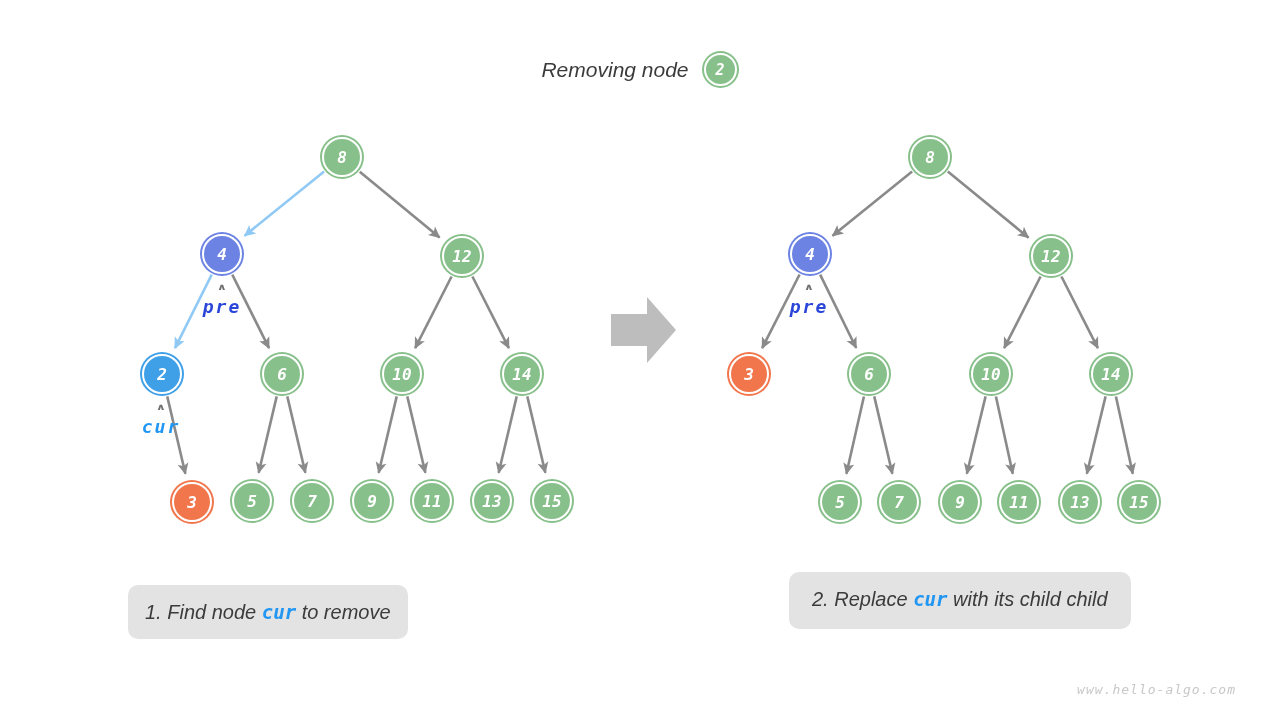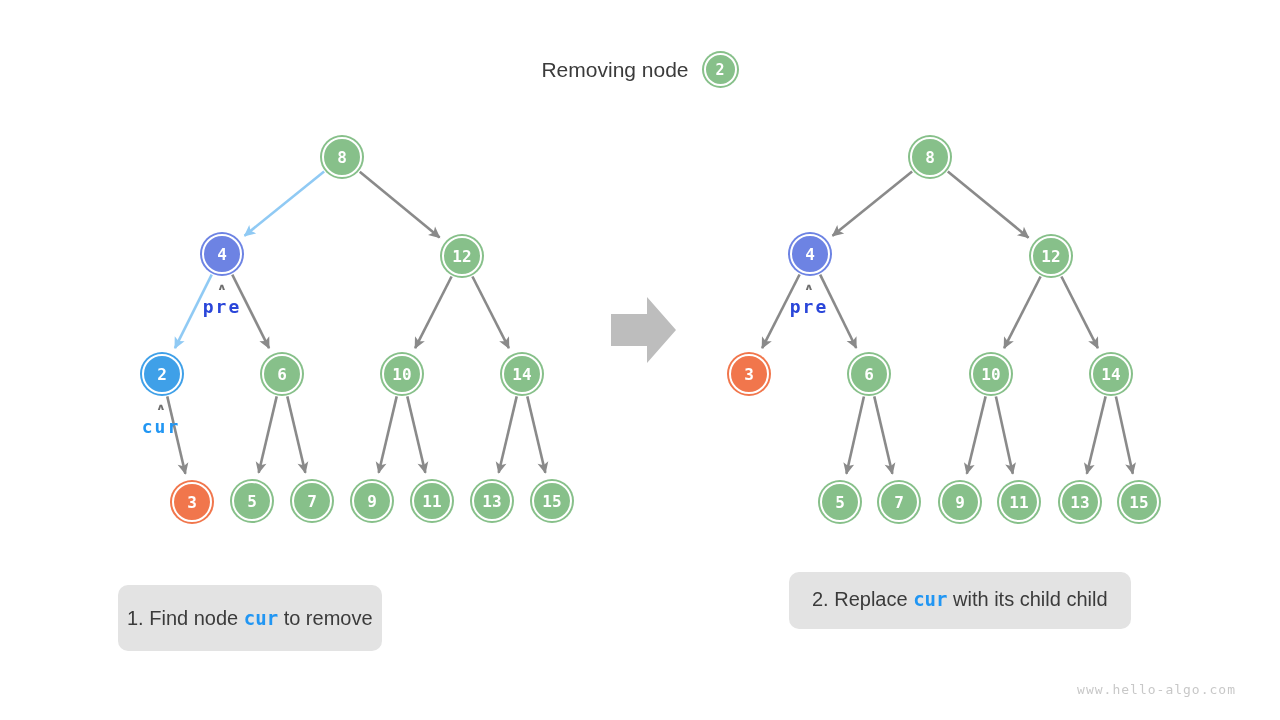--- a/index.html
+++ b/index.html
@@ -1,17 +1,17 @@
 <!DOCTYPE html>
 <html style="--node-green: #87C08A; --node-blue: #3FA0E8; --node-indigo: #6D83E3; --node-orange: #F1764C; --edge-gray: #8A8A8A; --edge-blue: #90CAF4; --transform-arrow: #BDBDBD; --caption-bg: #E3E3E3; --text-dark: #3B3B3B; --code-cur-blue: #2196F3; --code-pre-indigo: #2A46D9; --code-gray: #9E9E9E; --code-op: #424242; --caret-gray: #6E6E6E; --watermark-gray: #C8C8C8;"><head>
 <meta charset="utf-8">
 <style>
   html,body{margin:0;padding:0;background:#fff;}
   #stage{position:relative;width:1280px;height:720px;background:#ffffff;overflow:hidden;
-         font-family:"Liberation Sans",sans-serif;}
+         font-family:"Liberation Sans",sans-serif;font-style:italic;}
 
   
   .title{position:absolute;left:0;top:51px;width:100%;display:flex;justify-content:center;
          align-items:center;gap:13px;font-size:21px;color:var(--text-dark);}
   .title-node{width:37px;height:37px;border-radius:50%;background:var(--node-green);
               position:relative;flex:0 0 auto;}
   .title-node .ring{position:absolute;inset:2px;border:2px solid #fff;border-radius:50%;
                     background:var(--node-green);display:flex;align-items:center;justify-content:center;}
   .title-node .val{color:#fff;font-family:"DejaVu Sans Mono",monospace;font-weight:700;font-size:15px;}
 
@@ -39,21 +39,21 @@
   .pointer .caret{font-size:12px;line-height:11px;color:var(--caret-gray);font-weight:700;
                   font-family:"DejaVu Sans",sans-serif;transform:scaleY(.75);}
   .pointer .plabel{margin-top:4px;font-family:"DejaVu Sans Mono",monospace;font-weight:700;
                    font-size:18px;line-height:20px;letter-spacing:2px;}
   .plabel.blue{color:var(--code-cur-blue);}
   .plabel.indigo{color:var(--code-pre-indigo);}
 
   
   .caption{position:absolute;background:var(--caption-bg);border-radius:10px;
            color:var(--text-dark);font-size:20px;}
-  .caption-1{left:118px;top:585px;height:66px;display:flex;align-items:center;padding:0 9px;}
+  .caption-1{left:128px;top:585px;height:54px;display:flex;align-items:center;padding:0 17px;}
   .caption-2{left:468px;top:585px;height:51px;display:flex;align-items:center;padding:0 25px;}
   .caption-3{left:789px;top:572px;padding:11px 23px 13px 23px;}
   .cap-line{line-height:33px;white-space:pre;}
   .caption-3 .cap-line + .cap-line{margin-left:21px;}
   .code{font-family:"DejaVu Sans Mono",monospace;font-size:19px;}
   .code.cur{color:var(--code-cur-blue);font-weight:700;}
   .code.pre{color:var(--code-pre-indigo);font-weight:700;}
   .code.plain{color:var(--code-gray);}
   .code.op{color:var(--code-op);}
 

